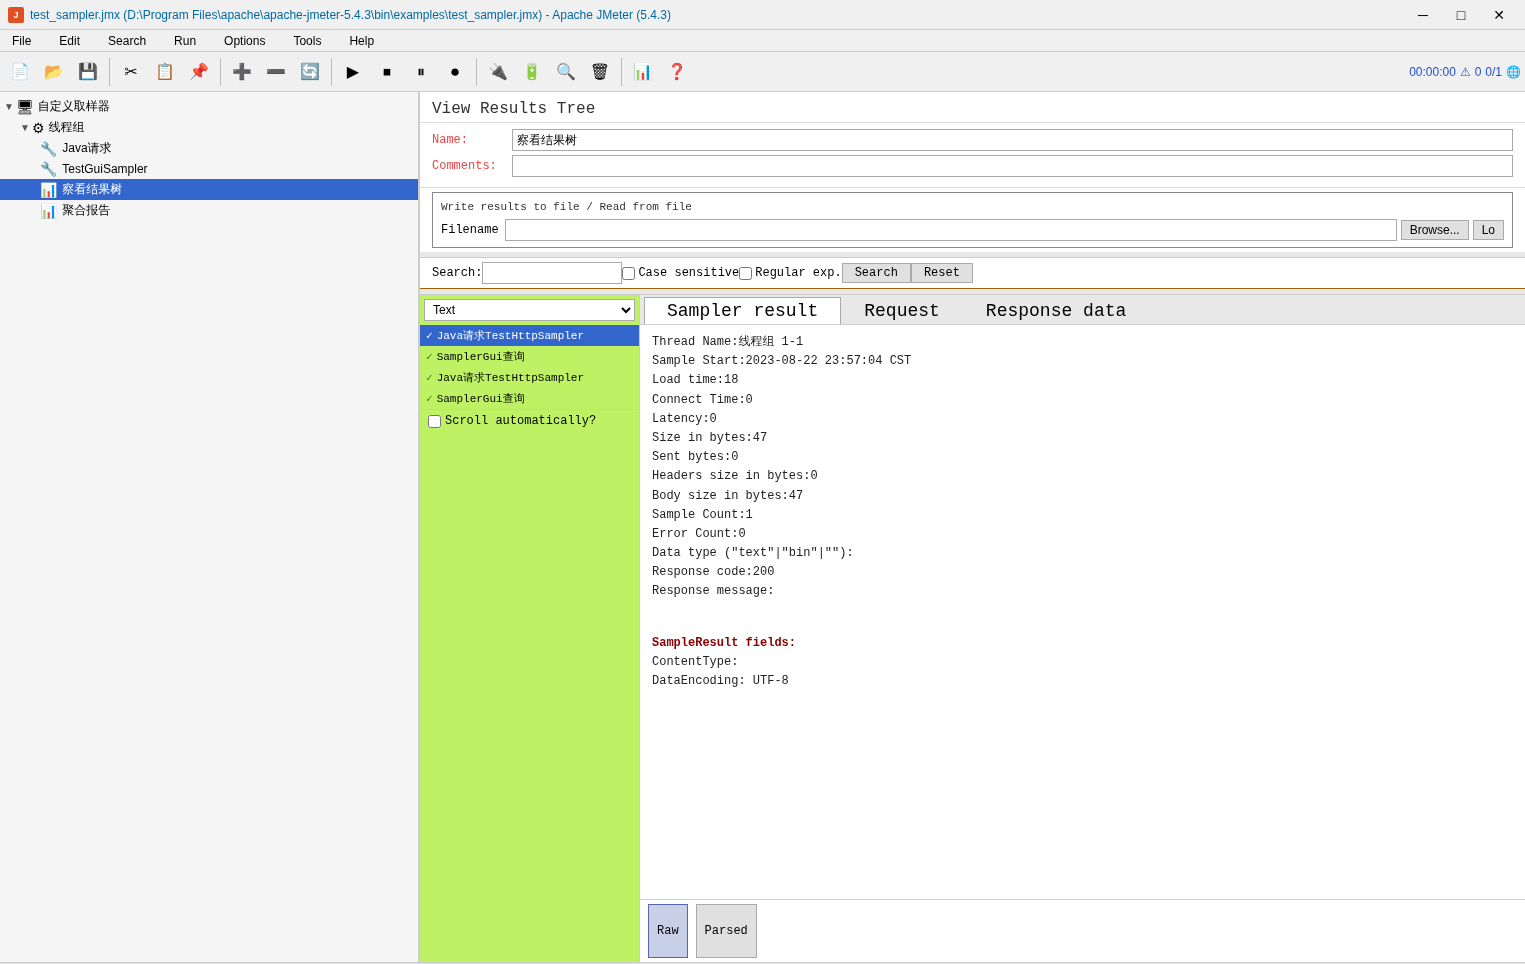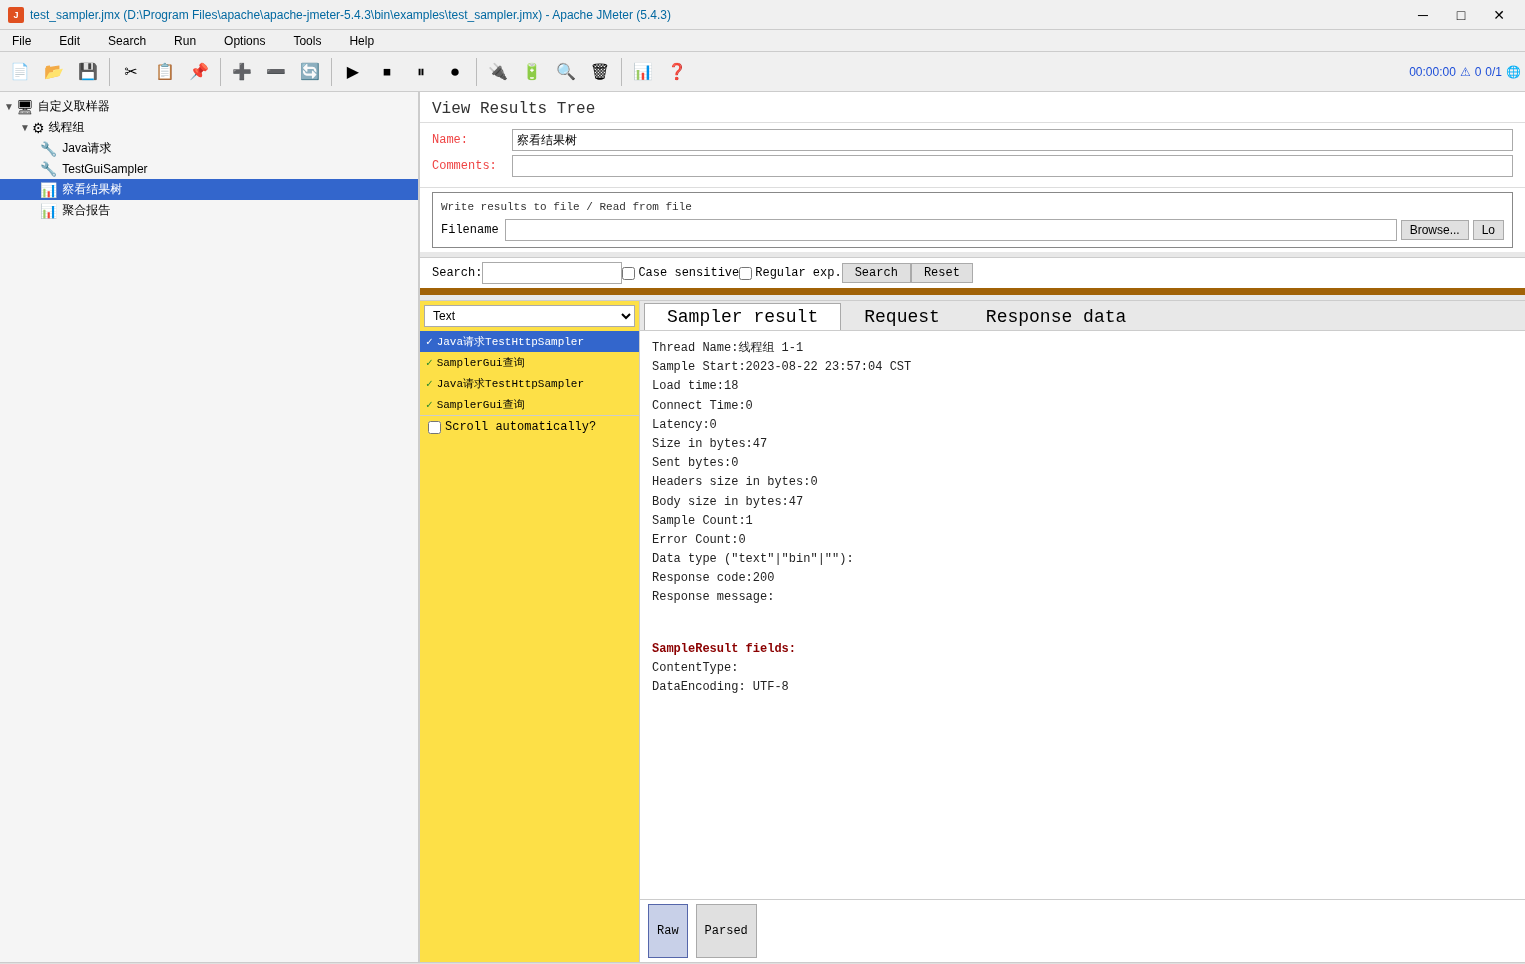--- a/index.html
+++ b/index.html
@@ -164,21 +164,21 @@
       border: 1px solid #aaa;
       cursor: pointer;
       font-size: 12px;
     }
 
     
     #search-row {
       display: flex;
       align-items: center;
       padding: 4px 12px;
-      border-bottom: 7px solid #a16207;
+      border-bottom: 1px solid #a16207;
     }
     .search-label { font-family: 'Courier New', monospace; font-size: 12px; }
     .search-input {
       width: 140px;
       height: 22px;
       border: 1px solid #aaa;
       padding: 0 4px;
       font-size: 12px;
     }
     .checkbox-item {
@@ -199,21 +199,21 @@
       flex: 1;
       display: flex;
       overflow: hidden;
     }
 
     
     #list-panel {
       width: 220px;
       border-right: 1px solid #ccc;
       overflow-y: auto;
-      background: #fde047;
+      background: #bef264;
     }
 
     .dropdown-select {
       margin: 4px;
       padding: 2px 4px;
       font-size: 12px;
       border: 1px solid #aaa;
       background: white;
       width: calc(100% - 8px);
     }

